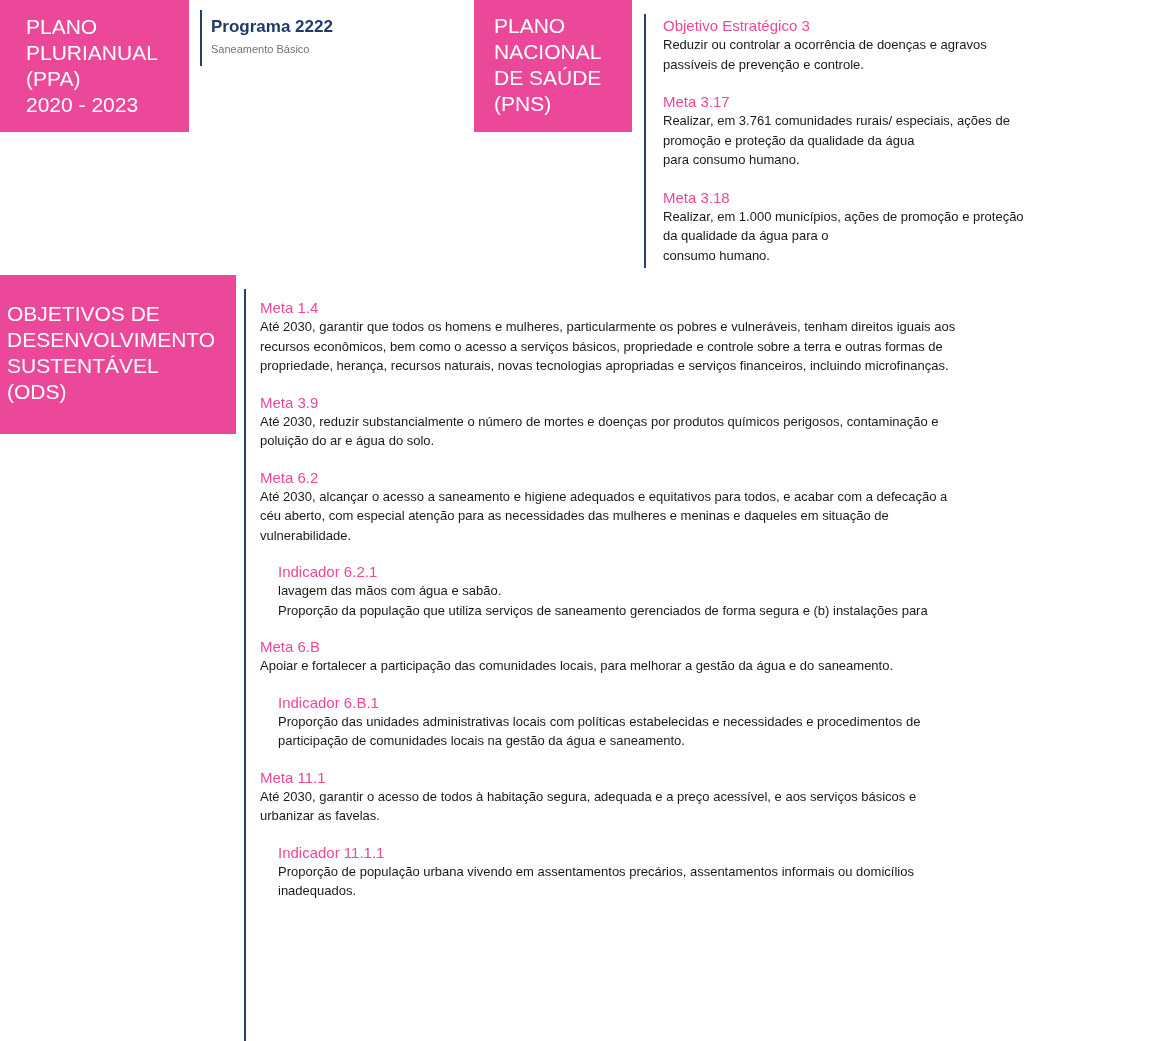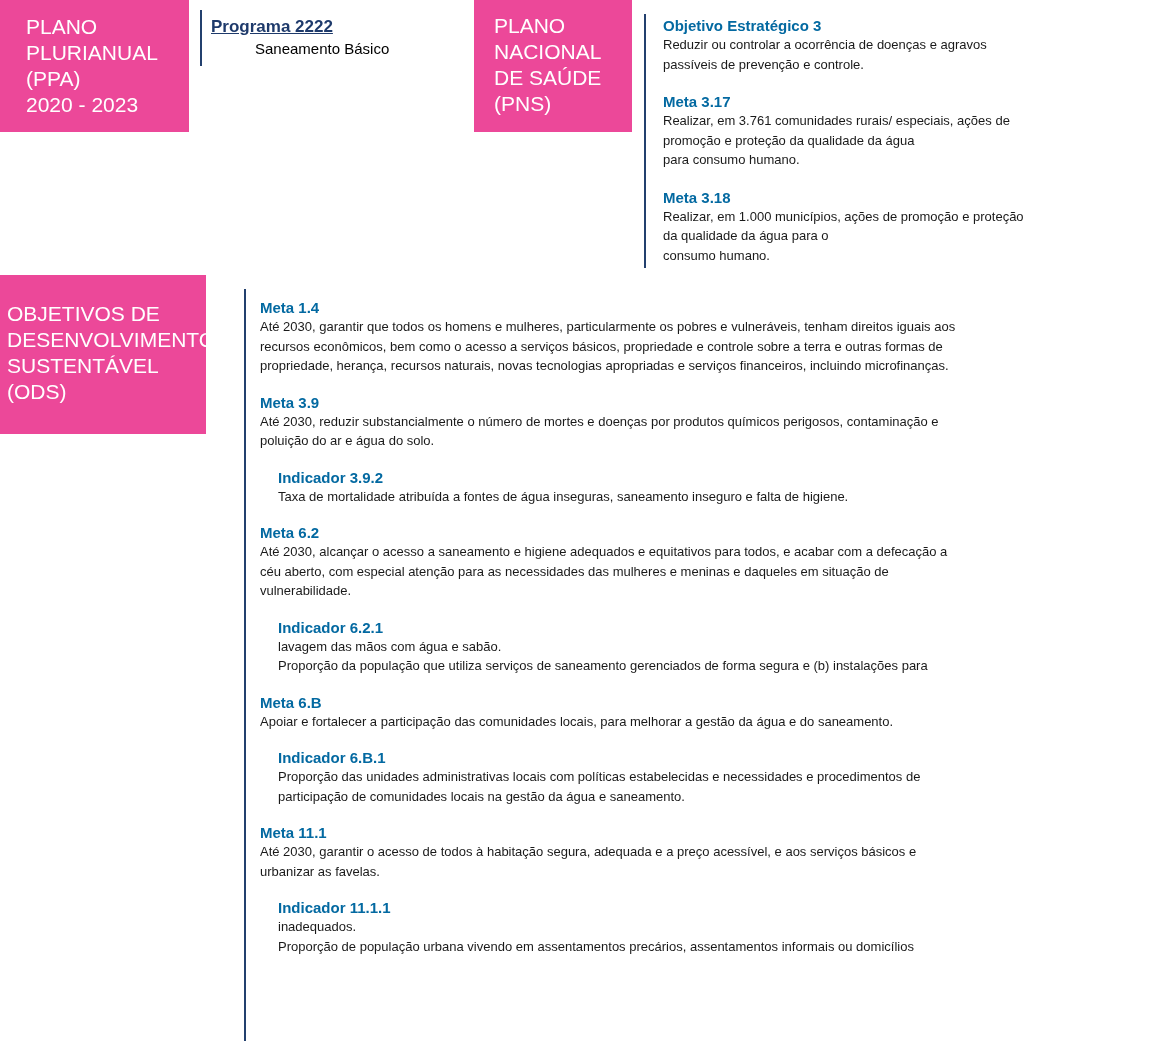--- a/index.html
+++ b/index.html
@@ -6,24 +6,24 @@
   body {
     width: 1150px; height: 1041px; position: relative; overflow: hidden;
     font-family: "Liberation Sans", sans-serif; color: #1a1a1a;
   }
   .bluebox {
     position: absolute; background: #ec4899; color: #ffffff;
     font-size: 21px; line-height: 26px; box-sizing: border-box;
   }
   .bluebox .line { display: block; }
   .vline { position: absolute; background: #23406e; width: 2px; }
-  .head { color: #0369a1; font-weight: bold; font-size: 15px; line-height: 19px; display: block; }
+  .head { color: #ec4899; font-weight: normal; font-size: 15px; line-height: 19px; display: block; }
   .body { font-size: 13px; line-height: 19.5px; display: block; color: #1a1a1a; }
-  .prog-title { color: #1e3a6b; font-weight: bold; font-size: 17px; line-height: 22px; display: block; text-decoration: underline; }
-  .prog-sub { color: #000000; font-size: 15px; line-height: 22px; display: block; margin-left: 44px; }
+  .prog-title { color: #1e3a6b; font-weight: bold; font-size: 17px; line-height: 22px; display: block; }
+  .prog-sub { color: #737373; font-size: 11px; line-height: 22px; display: block; }
   .block { position: absolute; }
   .entry { margin-bottom: 17px; }
   .ind { padding-left: 18px; margin-bottom: 17px; }
   .ods-list { position: absolute; left: 260px; top: 298px; width: 885px; }
   .pns-list { position: absolute; left: 663px; top: 16px; width: 480px; }
   .pns-list .entry { margin-bottom: 18px; }
 </style>
 </head>
 <body>
 
@@ -59,45 +59,41 @@
     <span class="body">para consumo humano.</span>
   </div>
   <div class="entry">
     <span class="head">Meta 3.18</span>
     <span class="body">Realizar, em 1.000 municípios, ações de promoção e proteção</span>
     <span class="body">da qualidade da água para o</span>
     <span class="body">consumo humano.</span>
   </div>
 </div>
 
-<div class="bluebox" style="left:0; top:275px; width:206px; height:159px; padding:26px 12px 0 7px;">
+<div class="bluebox" style="left:0; top:275px; width:236px; height:159px; padding:26px 12px 0 7px;">
   <span class="line">OBJETIVOS DE</span>
   <span class="line">DESENVOLVIMENTO</span>
   <span class="line">SUSTENTÁVEL</span>
   <span class="line">(ODS)</span>
 </div>
 <div class="vline" style="left:244px; top:289px; height:752px;"></div>
 
 <div class="ods-list">
 
   <div class="entry">
     <span class="head">Meta 1.4</span>
     <span class="body">Até 2030, garantir que todos os homens e mulheres, particularmente os pobres e vulneráveis, tenham direitos iguais aos</span>
     <span class="body">recursos econômicos, bem como o acesso a serviços básicos, propriedade e controle sobre a terra e outras formas de</span>
     <span class="body">propriedade, herança, recursos naturais, novas tecnologias apropriadas e serviços financeiros, incluindo microfinanças.</span>
   </div>
 
   <div class="entry">
     <span class="head">Meta 3.9</span>
     <span class="body">Até 2030, reduzir substancialmente o número de mortes e doenças por produtos químicos perigosos, contaminação e</span>
     <span class="body">poluição do ar e água do solo.</span>
-  </div>
-  <div class="ind">
-    <span class="head">Indicador 3.9.2</span>
-    <span class="body">Taxa de mortalidade atribuída a fontes de água inseguras, saneamento inseguro e falta de higiene.</span>
   </div>
 
   <div class="entry">
     <span class="head">Meta 6.2</span>
     <span class="body">Até 2030, alcançar o acesso a saneamento e higiene adequados e equitativos para todos, e acabar com a defecação a</span>
     <span class="body">céu aberto, com especial atenção para as necessidades das mulheres e meninas e daqueles em situação de</span>
     <span class="body">vulnerabilidade.</span>
   </div>
   <div class="ind">
     <span class="head">Indicador 6.2.1</span>
@@ -115,16 +111,16 @@
     <span class="body">participação de comunidades locais na gestão da água e saneamento.</span>
   </div>
 
   <div class="entry">
     <span class="head">Meta 11.1</span>
     <span class="body">Até 2030, garantir o acesso de todos à habitação segura, adequada e a preço acessível, e aos serviços básicos e</span>
     <span class="body">urbanizar as favelas.</span>
   </div>
   <div class="ind">
     <span class="head">Indicador 11.1.1</span>
+    <span class="body">Proporção de população urbana vivendo em assentamentos precários, assentamentos informais ou domicílios</span>
     <span class="body">inadequados.</span>
-    <span class="body">Proporção de população urbana vivendo em assentamentos precários, assentamentos informais ou domicílios</span>
   </div>
 </div>
 
 </body></html>

